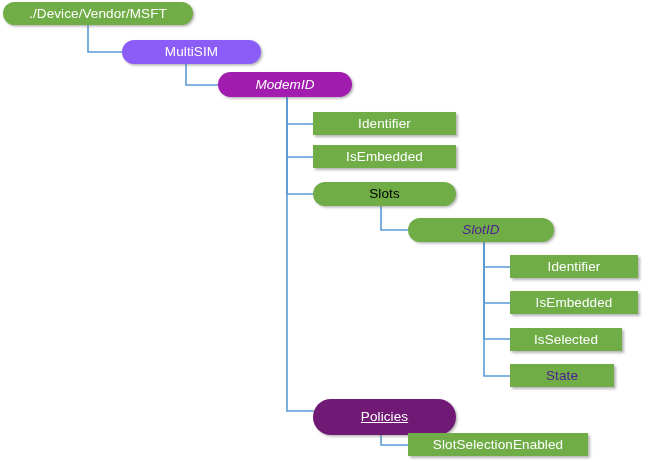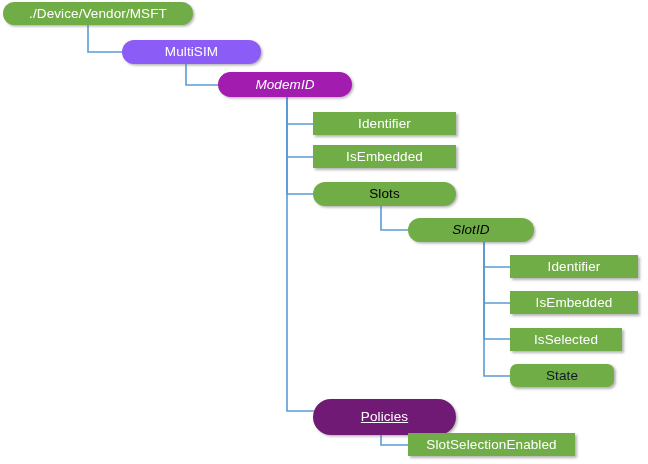--- a/index.html
+++ b/index.html
@@ -82,36 +82,36 @@
       </div>
       <div class="node leaf" style="left: 313px; top: 112px; width: 143px; height: 23px; background: rgb(112, 173, 71); color: rgb(255, 255, 255);">
         <span>Identifier</span>
       </div>
       <div class="node leaf" style="left: 313px; top: 145px; width: 143px; height: 23px; background: rgb(112, 173, 71); color: rgb(255, 255, 255);">
         <span>IsEmbedded</span>
       </div>
       <div class="node branch" style="left: 313px; top: 182px; width: 143px; height: 24px; background: rgb(112, 173, 71); color: #000000; text-align: right;">
         <span>Slots</span>
       </div>
-      <div class="node branch dynamic" style="left: 408px; top: 218px; width: 126px; height: 24px; background: rgb(112, 173, 71); color: #000000;">
+      <div class="node branch dynamic" style="left: 408px; top: 218px; width: 146px; height: 24px; background: rgb(112, 173, 71); color: #4c1d95;">
         <span>SlotID</span>
       </div>
       <div class="node leaf" style="left: 510px; top: 255px; width: 128px; height: 23px; background: rgb(112, 173, 71); color: rgb(255, 255, 255);">
         <span>Identifier</span>
       </div>
       <div class="node leaf" style="left: 510px; top: 291px; width: 128px; height: 23px; background: rgb(112, 173, 71); color: rgb(255, 255, 255);">
         <span>IsEmbedded</span>
       </div>
       <div class="node leaf" style="left: 510px; top: 328px; width: 112px; height: 23px; background: rgb(112, 173, 71); color: rgb(255, 255, 255);">
         <span>IsSelected</span>
       </div>
-      <div class="node leaf" style="left: 510px; top: 364px; width: 104px; height: 23px; background: rgb(112, 173, 71); color: #0f172a; border-radius: 7px;">
+      <div class="node leaf" style="left: 510px; top: 364px; width: 104px; height: 23px; background: rgb(112, 173, 71); color: #4c1d95;">
         <span>State</span>
       </div>
       <div class="node branch" style="left: 313px; top: 399px; width: 143px; height: 36px; background: #701a75; color: rgb(255, 255, 255); text-decoration: underline;">
         <span>Policies</span>
       </div>
-      <div class="node leaf" style="left: 408px; top: 433px; width: 167px; height: 23px; background: rgb(112, 173, 71); color: rgb(255, 255, 255);">
+      <div class="node leaf" style="left: 408px; top: 433px; width: 180px; height: 23px; background: rgb(112, 173, 71); color: rgb(255, 255, 255);">
         <span>SlotSelectionEnabled</span>
       </div>
     </div>
 
 </div>
 
 </body></html>

